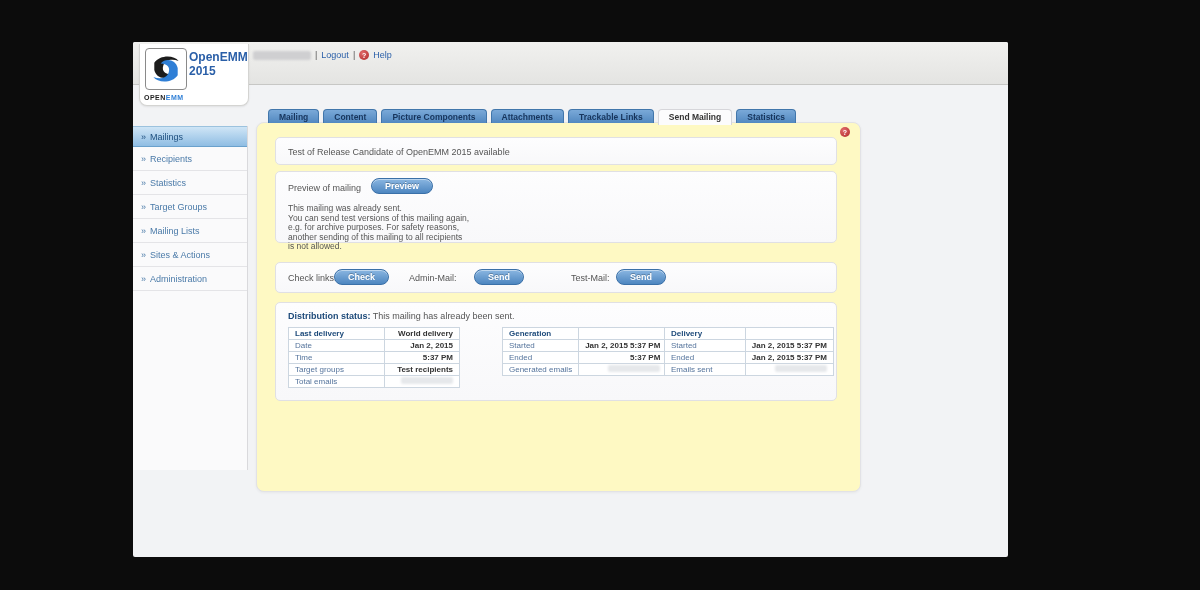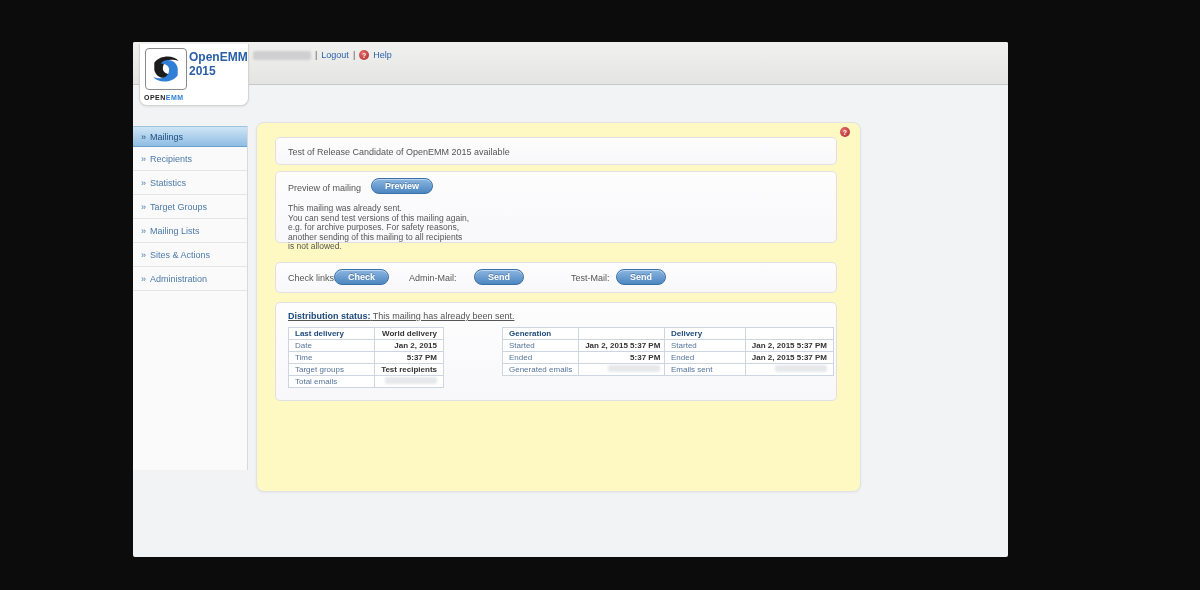--- a/index.html
+++ b/index.html
@@ -38,31 +38,31 @@
   .panel-help { position:absolute; right:10px; top:4px; }
   .pbox { position:absolute; left:18px; width:562px; background:linear-gradient(#fdfdfe,#f8f8fa); border:1px solid #e0e0e4; border-radius:5px; }
   .title-box { top:14px; height:28px; line-height:28px; padding-left:12px; font-size:9px; color:#555; }
   .preview-box { top:48px; height:72px; }
   .pv-label { position:absolute; left:12px; top:11px; font-size:9px; color:#555; }
   .pv-btn { position:absolute; left:95px; top:6px; }
   .pv-note { position:absolute; left:12px; top:32px; font-size:8.5px; line-height:9.5px; color:#555; }
   .send-box { top:139px; height:31px; }
   .send-box .lbl { position:absolute; top:10px; font-size:9px; color:#555; }
   .dist-box { top:179px; height:99px; }
-  .dist-cap { position:absolute; left:12px; top:8px; font-size:9px; color:#555;text-decoration:underline; }
+  .dist-cap { position:absolute; left:12px; top:8px; font-size:9px; color:#555; }
   .dist-cap b { color:#1d4a7a; }
 
   .btn { display:inline-block; padding:2px 13px; font-size:9px; font-weight:bold; color:#fff; text-shadow:0 -1px 0 rgba(0,0,0,.25); background:linear-gradient(#8ab6e1,#4d86c0); border:1px solid #3a70a8; border-radius:9px; cursor:pointer; box-shadow:inset 0 1px 0 rgba(255,255,255,.45); }
 
   table.dist { position:absolute; top:24px; border-collapse:collapse; font-size:8px; background:#fff; }
   table.dist td { border:1px solid #ccd6e0; padding:1px 6px; height:11px; white-space:nowrap; }
   table.dist .h { font-weight:bold; color:#1d4a7a; }
   table.dist .l { color:#55749c; }
   table.dist .v { text-align:right; color:#333; font-weight:600; }
-  .t1 { left:12px; width:156px;padding-left:15px; } .t1 .cl { width:56%; }
+  .t1 { left:12px; width:172px;padding-left:15px; } .t1 .cl { width:56%; }
   .t2 { left:226px; width:148px; } .t2 .cl { width:60%; }
   .t3 { left:388px; width:170px; } .t3 .cl { width:52%; }
   .val-blur { display:inline-block; width:52px; height:7px; background:#e6e8eb; border-radius:2px; filter:blur(1px); }
 
   .footer { position:absolute; left:0; top:470px; width:100%; text-align:center; font-size:8.5px; }
   .footer a { color:#33629c; text-decoration:underline; cursor:pointer; }
 </style>
 </head>
 <body>
 
@@ -97,20 +97,29 @@
         <span class="chev">»</span><span>Mailings</span>
       </div>
       <div class="side-item"><span class="chev">»</span><span>Recipients</span></div>
       <div class="side-item"><span class="chev">»</span><span>Statistics</span></div>
       <div class="side-item"><span class="chev">»</span><span>Target Groups</span></div>
       <div class="side-item"><span class="chev">»</span><span>Mailing Lists</span></div>
       <div class="side-item"><span class="chev">»</span><span>Sites &amp; Actions</span></div>
       <div class="side-item"><span class="chev">»</span><span>Administration</span></div>
     </div>
 
+    <div class="tabs">
+      <div class="tab">Mailing</div>
+      <div class="tab">Content</div>
+      <div class="tab">Picture Components</div>
+      <div class="tab">Attachments</div>
+      <div class="tab">Trackable Links</div>
+      <div class="tab active">Send Mailing</div>
+      <div class="tab">Statistics</div>
+    </div>
 
     <div class="panel">
       <span class="help-ico panel-help">?</span>
 
       <div class="pbox title-box">
         <span>Test of Release Candidate of OpenEMM 2015 available</span>
       </div>
 
       <div class="pbox preview-box">
         <span class="pv-label">Preview of mailing</span>

